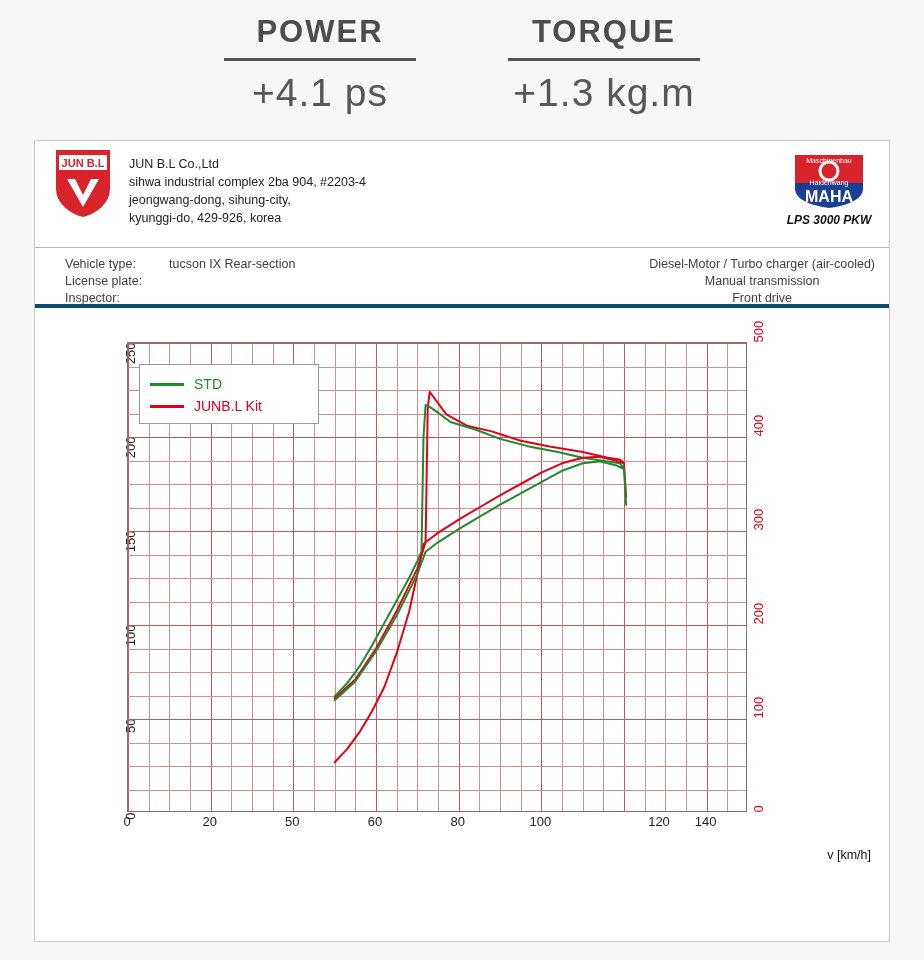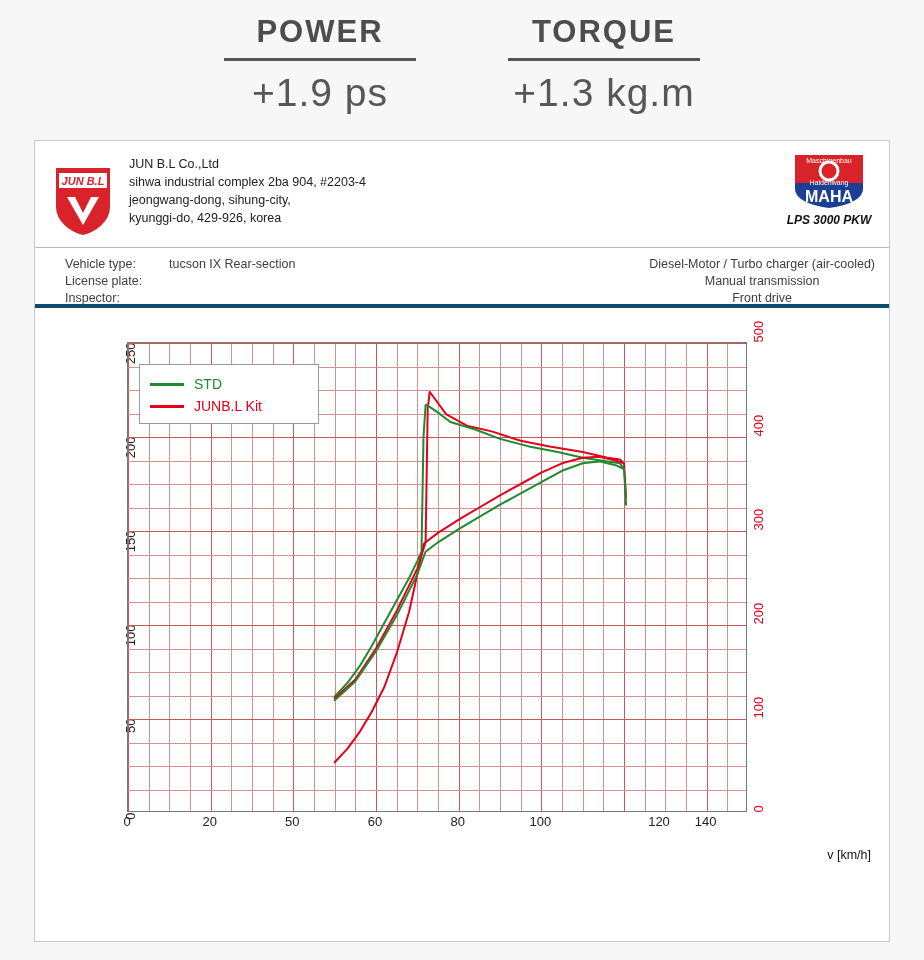--- a/index.html
+++ b/index.html
@@ -46,22 +46,22 @@
     border:1px solid #c9c9c9;
     box-sizing:border-box;
   }
 
   .rpt-top{
     position:relative;
     height:106px;
     border-bottom:1px solid #b9b9b9;
   }
   .logo{
-    position:absolute;left:16px;top:22px;
-    width:64px;height:76px;font-style:italic;
+    position:absolute;left:16px;top:4px;
+    width:64px;height:76px;
   }
   .addr{
     position:absolute;left:94px;top:14px;
     font-size:12.5px;line-height:18px;color:#222;
   }
   .maha{
     position:absolute;right:12px;top:8px;
     width:96px;text-align:center;
   }
   .maha-badge{
@@ -152,21 +152,21 @@
   .legend .lab-kit{color:#e2001a;}
   .legend .lab-std{color:#1f8a2e;}
 </style>
 </head>
 <body>
 
 <div class="stats">
   <div class="stat">
     <div class="stat-title">POWER</div>
     <div class="stat-rule"></div>
-    <div class="stat-value">+1.9 ps</div>
+    <div class="stat-value">+4.1 ps</div>
   </div>
   <div class="stat">
     <div class="stat-title">TORQUE</div>
     <div class="stat-rule"></div>
     <div class="stat-value">+1.3 kg.m</div>
   </div>
 </div>
 
 <div class="report">
 

